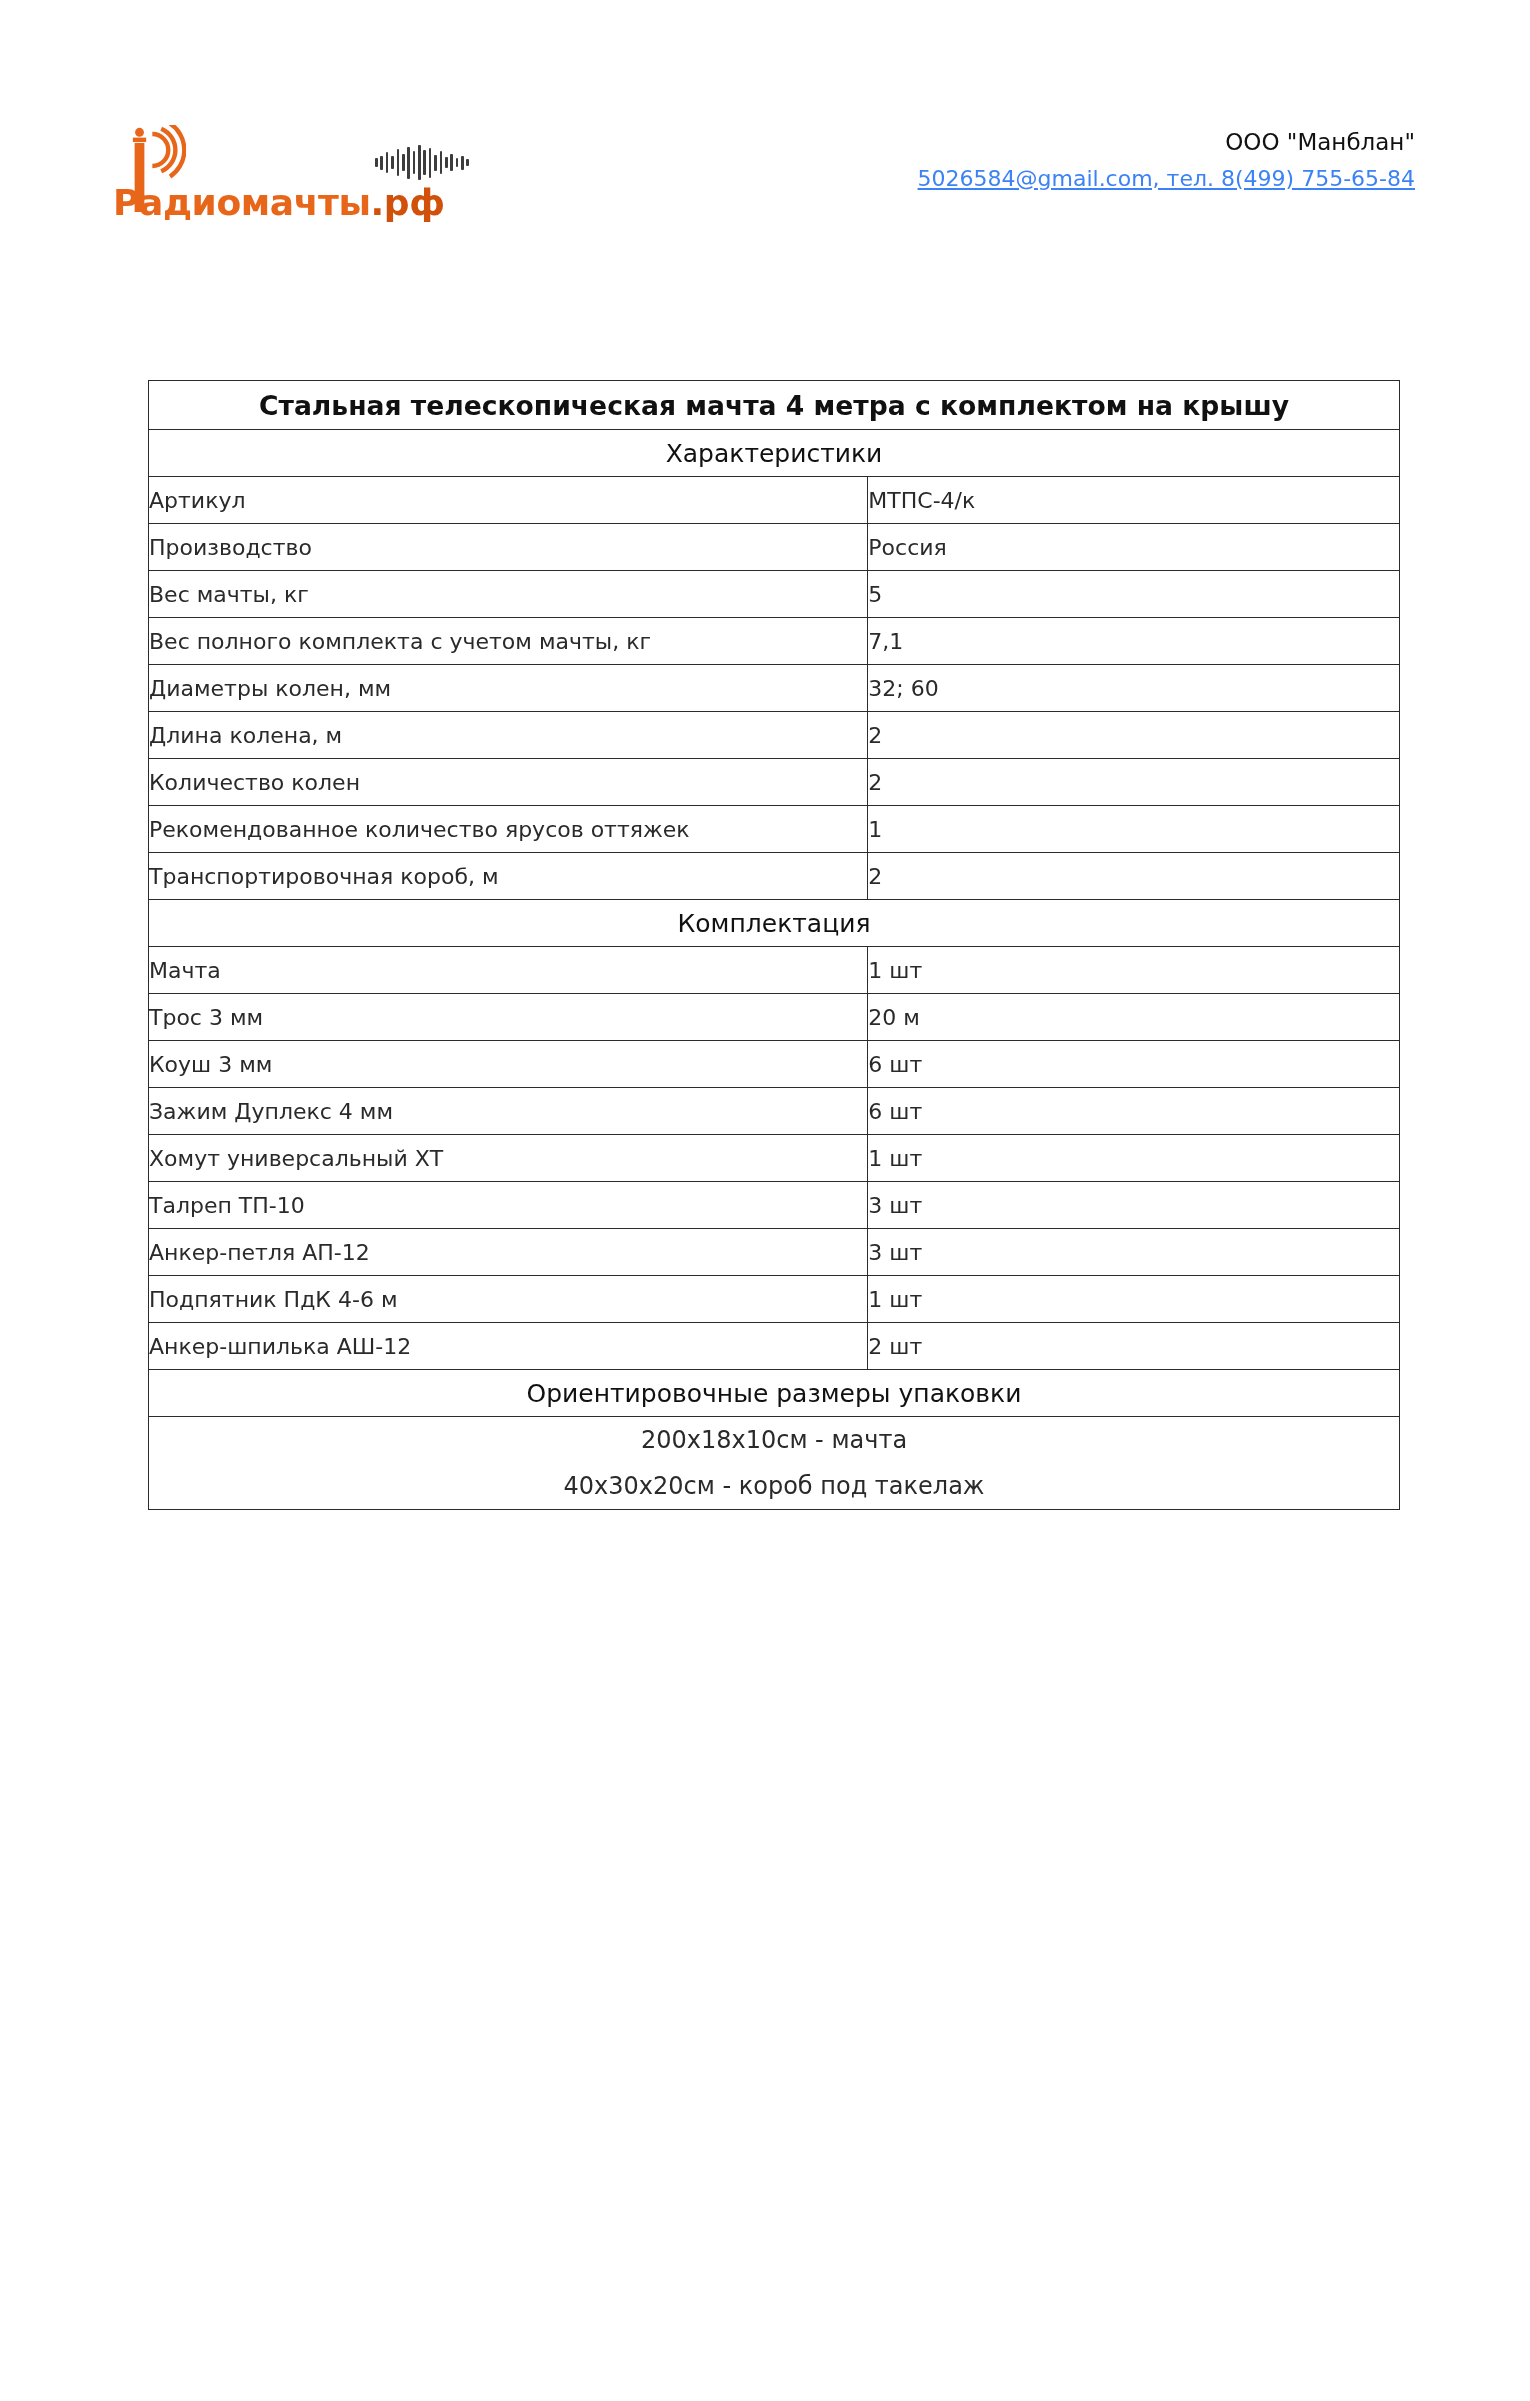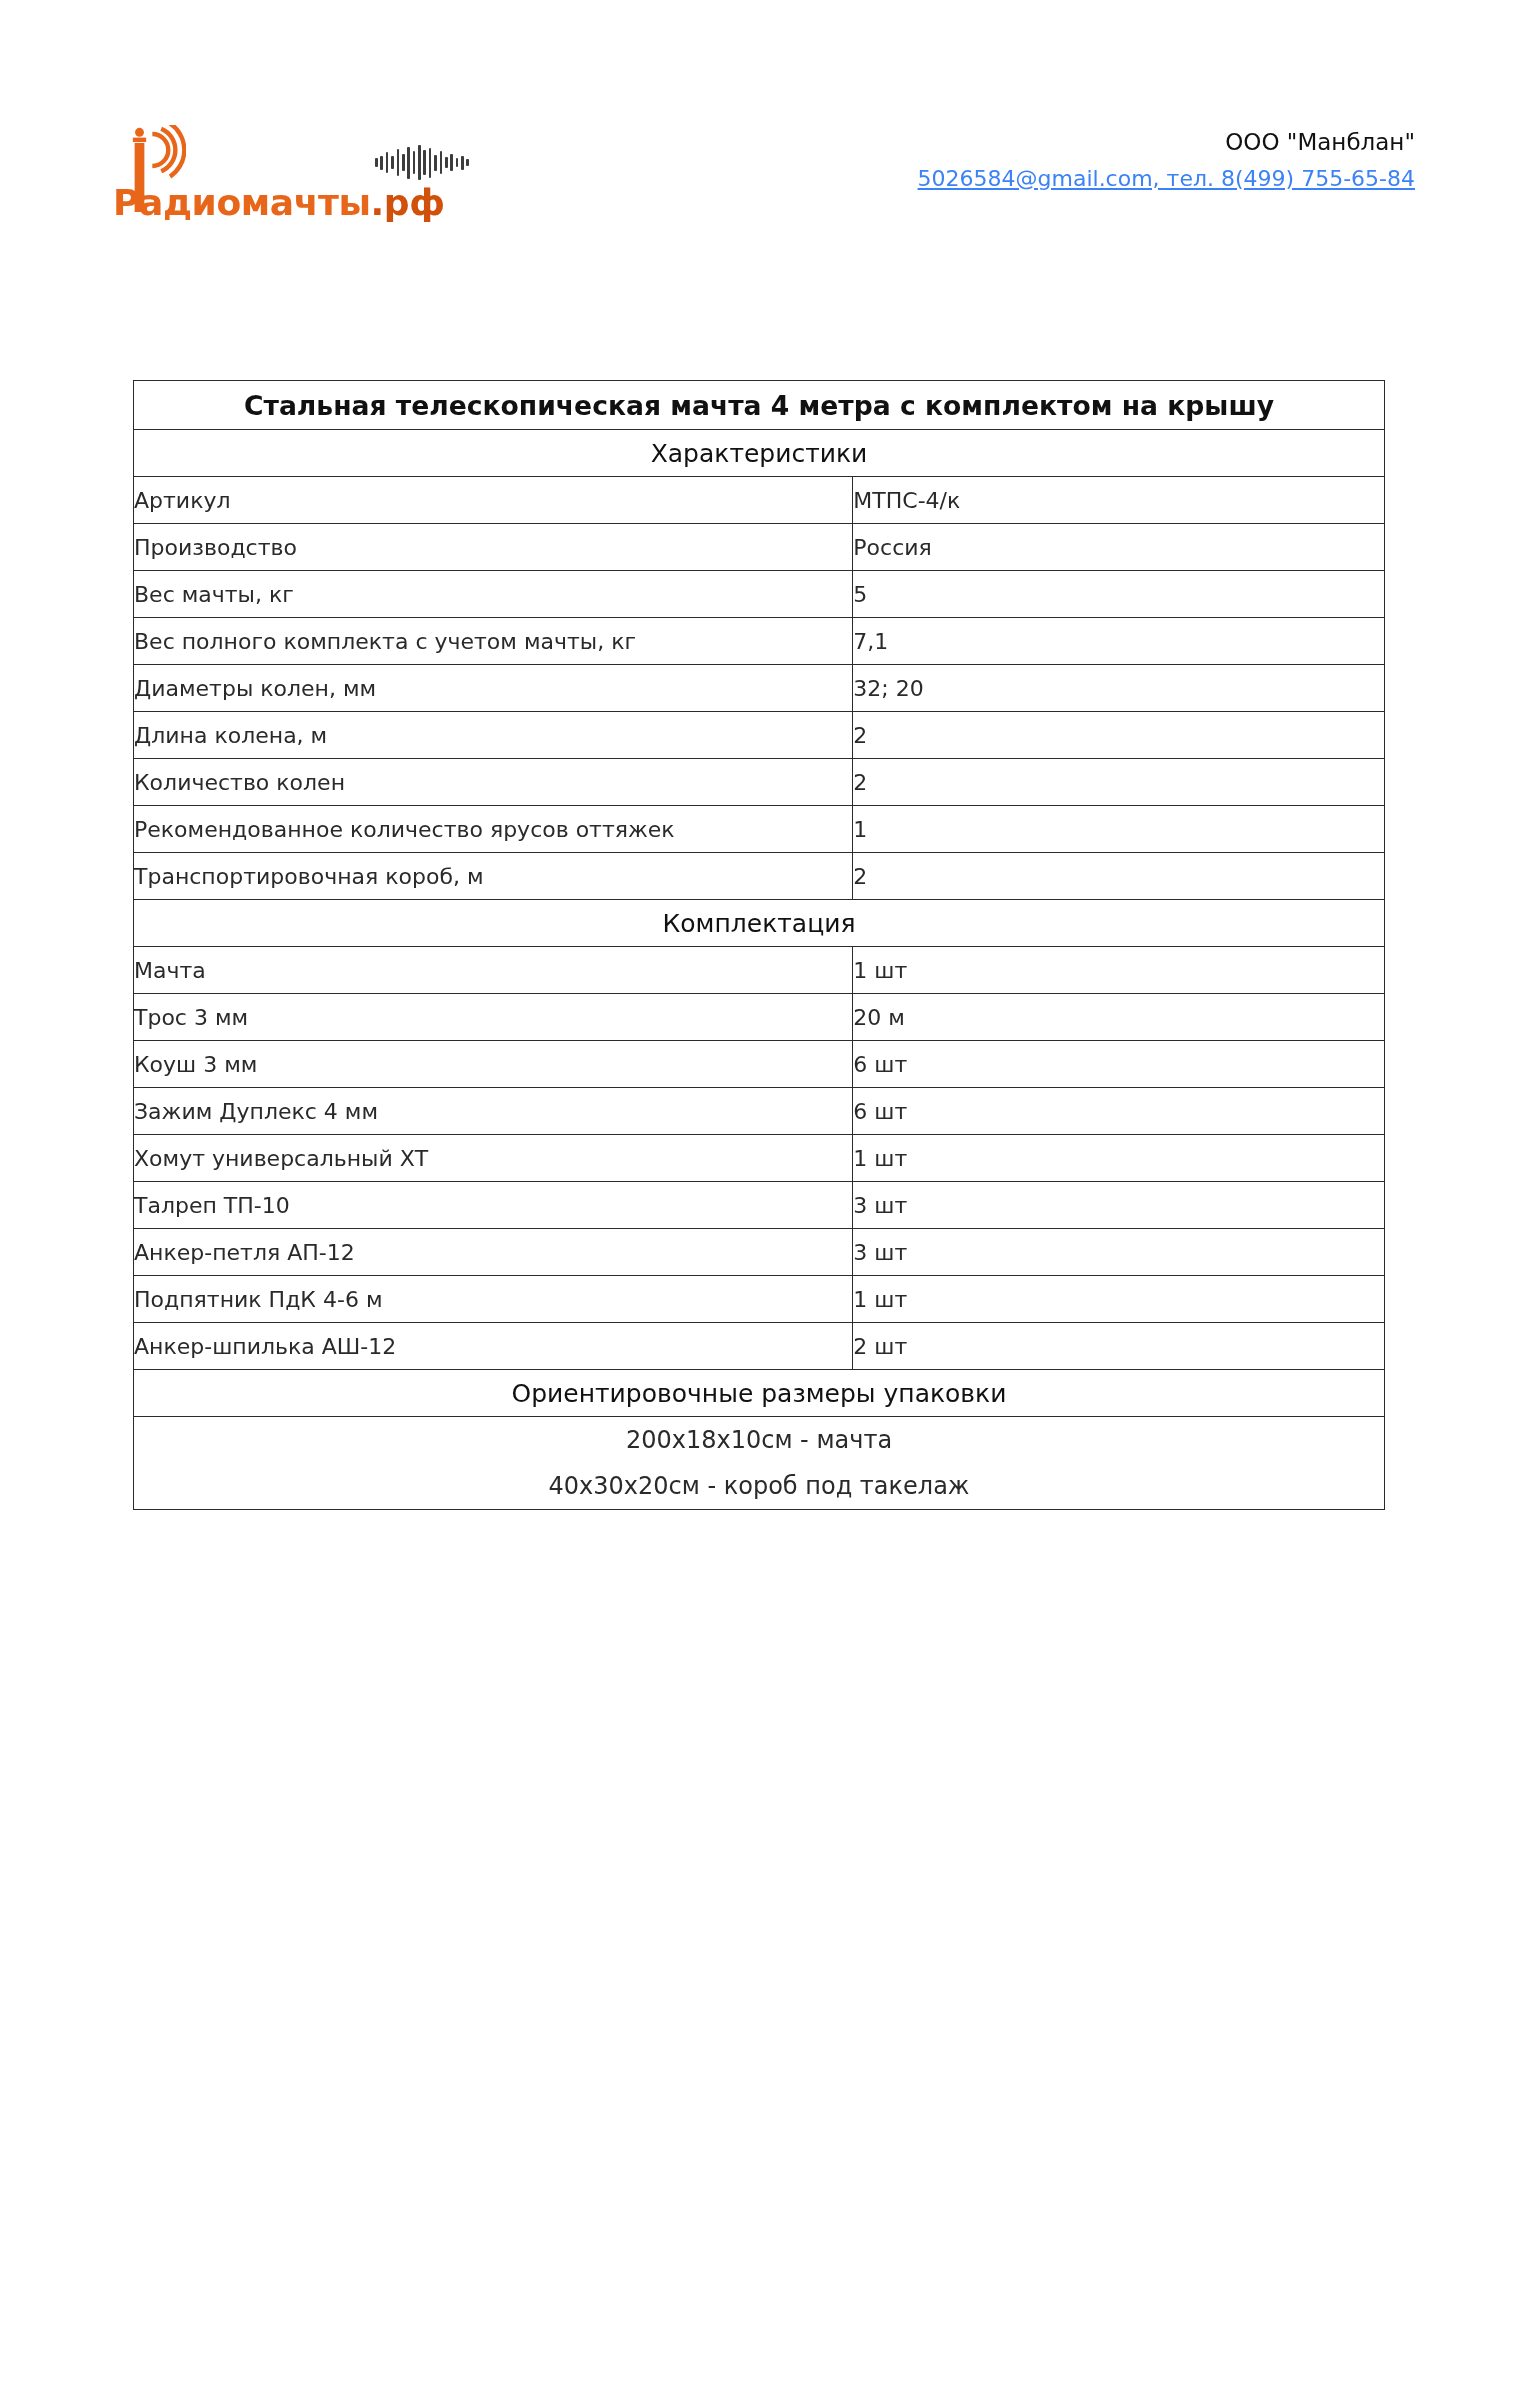--- a/index.html
+++ b/index.html
@@ -90,21 +90,21 @@
     font-family: "DejaVu Sans", sans-serif;
     font-size: 22px;
     color: #3b82f6;
     white-space: nowrap;
     text-decoration: underline;
   }
 
   
   .doc-table-wrap {
     position: absolute;
-    left: 133px;
+    left: 148px;
     top: 276px;
     width: 1252px;
   }
   table.doc {
     border-collapse: collapse;
     width: 100%;
     table-layout: fixed;
   }
   table.doc td {
     border: 0.9px solid #2b2b2b;
@@ -223,21 +223,21 @@
         <tr class="data-row">
           <td>Вес мачты, кг</td>
           <td>5</td>
         </tr>
         <tr class="data-row">
           <td>Вес полного комплекта с учетом мачты, кг</td>
           <td>7,1</td>
         </tr>
         <tr class="data-row">
           <td>Диаметры колен, мм</td>
-          <td>32; 20</td>
+          <td>32; 60</td>
         </tr>
         <tr class="data-row">
           <td>Длина колена, м</td>
           <td>2</td>
         </tr>
         <tr class="data-row">
           <td>Количество колен</td>
           <td>2</td>
         </tr>
         <tr class="data-row">

